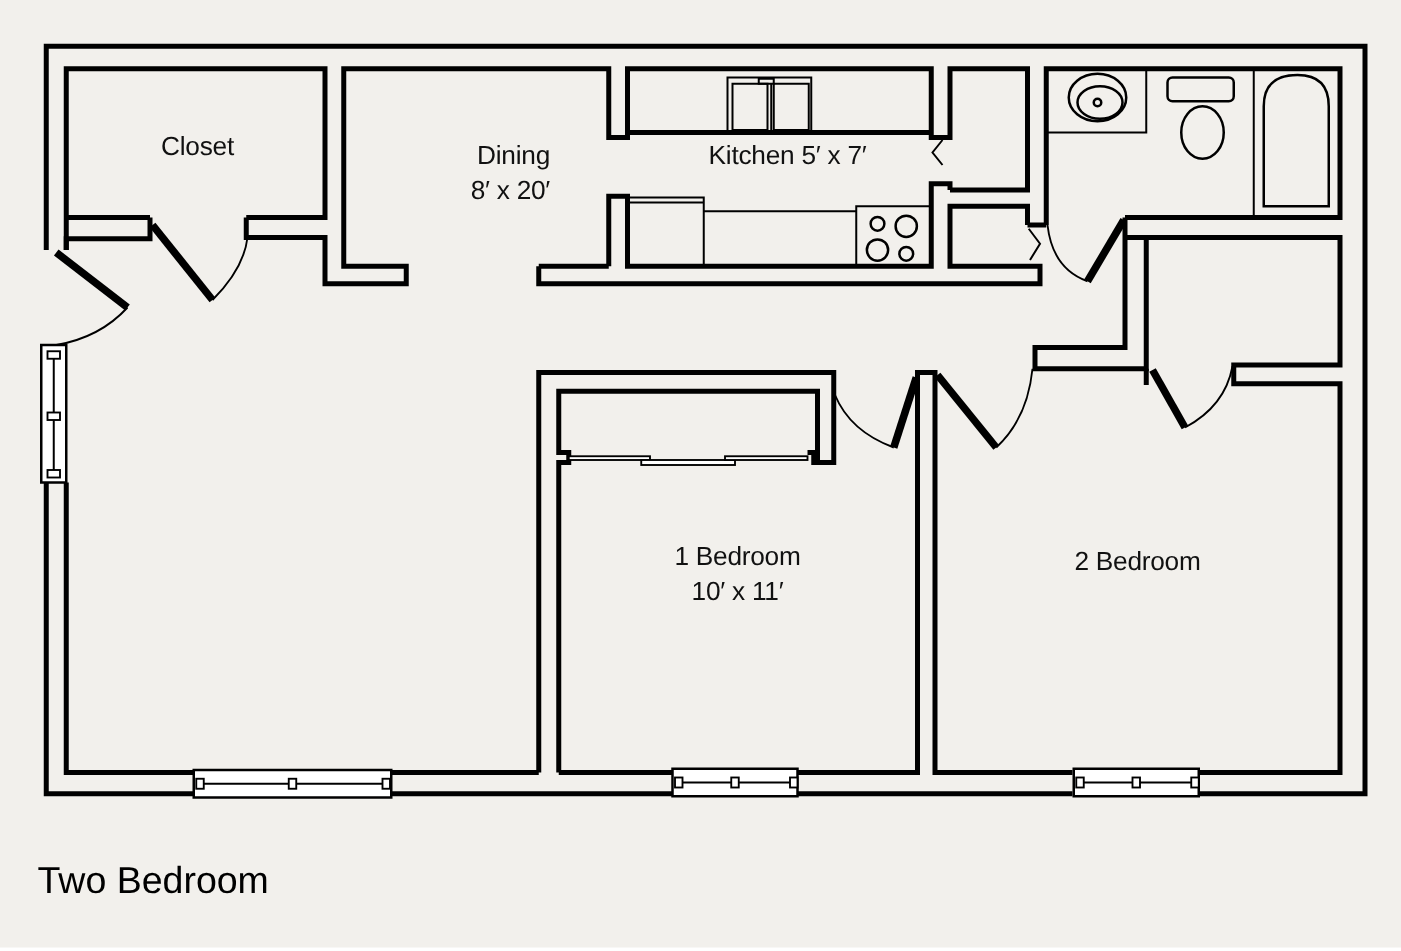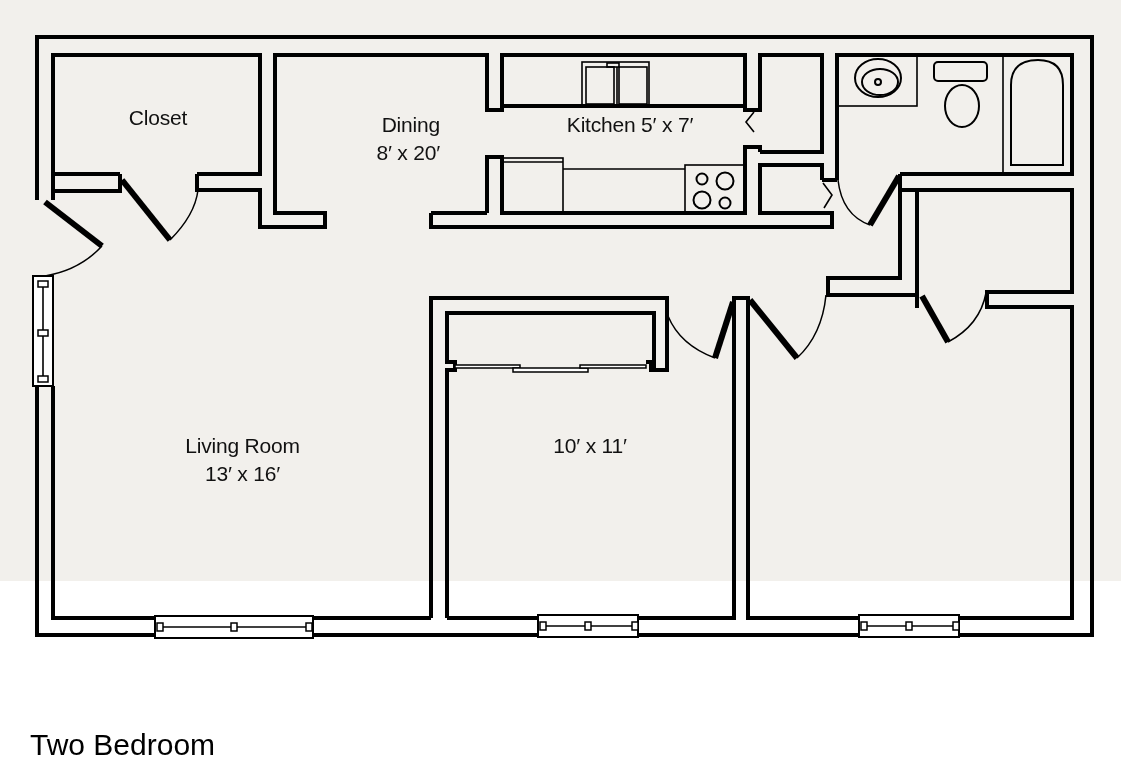--- a/index.html
+++ b/index.html
@@ -1,37 +1,37 @@
 <!DOCTYPE html>
 <html><head>
 <meta charset="utf-8">
 <style>
   html, body { margin: 0; padding: 0; }
   body {
     width: 1121px; height: 761px; background: #ffffff; position: relative; overflow: hidden;
     font-family: "Liberation Sans", sans-serif;
   }
   #plan-panel {
-    position: absolute; left: 0; top: 0; width: 1121px; height: 581px;
+    position: absolute; left: 0; top: 0; width: 1121px; height: 758px;
     background: #f2f0ec;
   }
   svg#plan { position: absolute; left: 0; top: 0; }
   .wall { fill: none; stroke: #000; stroke-width: 4; stroke-linejoin: miter; }
   .thin { fill: none; stroke: #000; stroke-width: 1.6; }
   .thin2 { fill: none; stroke: #000; stroke-width: 2; }
   .door { stroke: #000; stroke-width: 6; stroke-linecap: butt; }
   .arc { fill: none; stroke: #000; stroke-width: 1.5; }
   .win { fill: #fff; stroke: #000; stroke-width: 2; }
   .winsmall { fill: #fff; stroke: #000; stroke-width: 1.5; }
   .label {
     position: absolute; color: #111; font-size: 21px; text-align: center;
     line-height: 28px; letter-spacing: -0.2px; white-space: nowrap;
   }
   #caption {
-    position: absolute; left: 30px; top: 728px; font-size: 30px; color: #000;
+    position: absolute; left: 30px; top: 688px; font-size: 30px; color: #000;
     white-space: nowrap;
   }
 </style>
 </head>
 <body>
 
 <div id="plan-panel">
   <svg id="plan" width="1121" height="667" viewBox="0 0 1121 667">
 
     <g>
@@ -183,24 +183,22 @@
   <div class="label" style="left:108px; top:104px; width:100px;">
     <span>Closet</span>
   </div>
   <div class="label" style="left:320px; top:111px; width:120px;text-align:right;">
     <div>Dining</div>
     <div>8′ x 20′</div>
   </div>
   <div class="label" style="left:530px; top:111px; width:200px;">
     <span>Kitchen 5′ x 7′</span>
   </div>
-  <div class="label" style="left:150px; top:432px; width:185px;">
-    <div>Living Room</div>
-    <div>13′ x 16′</div>
-  </div>
   <div class="label" style="left:510px; top:432px; width:160px;">
+    <div>1 Bedroom</div>
     <div>10′ x 11′</div>
   </div>
   <div class="label" style="left:830px; top:432px; width:160px; line-height:36px;">
+    <div>2 Bedroom</div>
   </div>
 </div>
 
 <div id="caption">Two Bedroom</div>
 
 </body></html>

